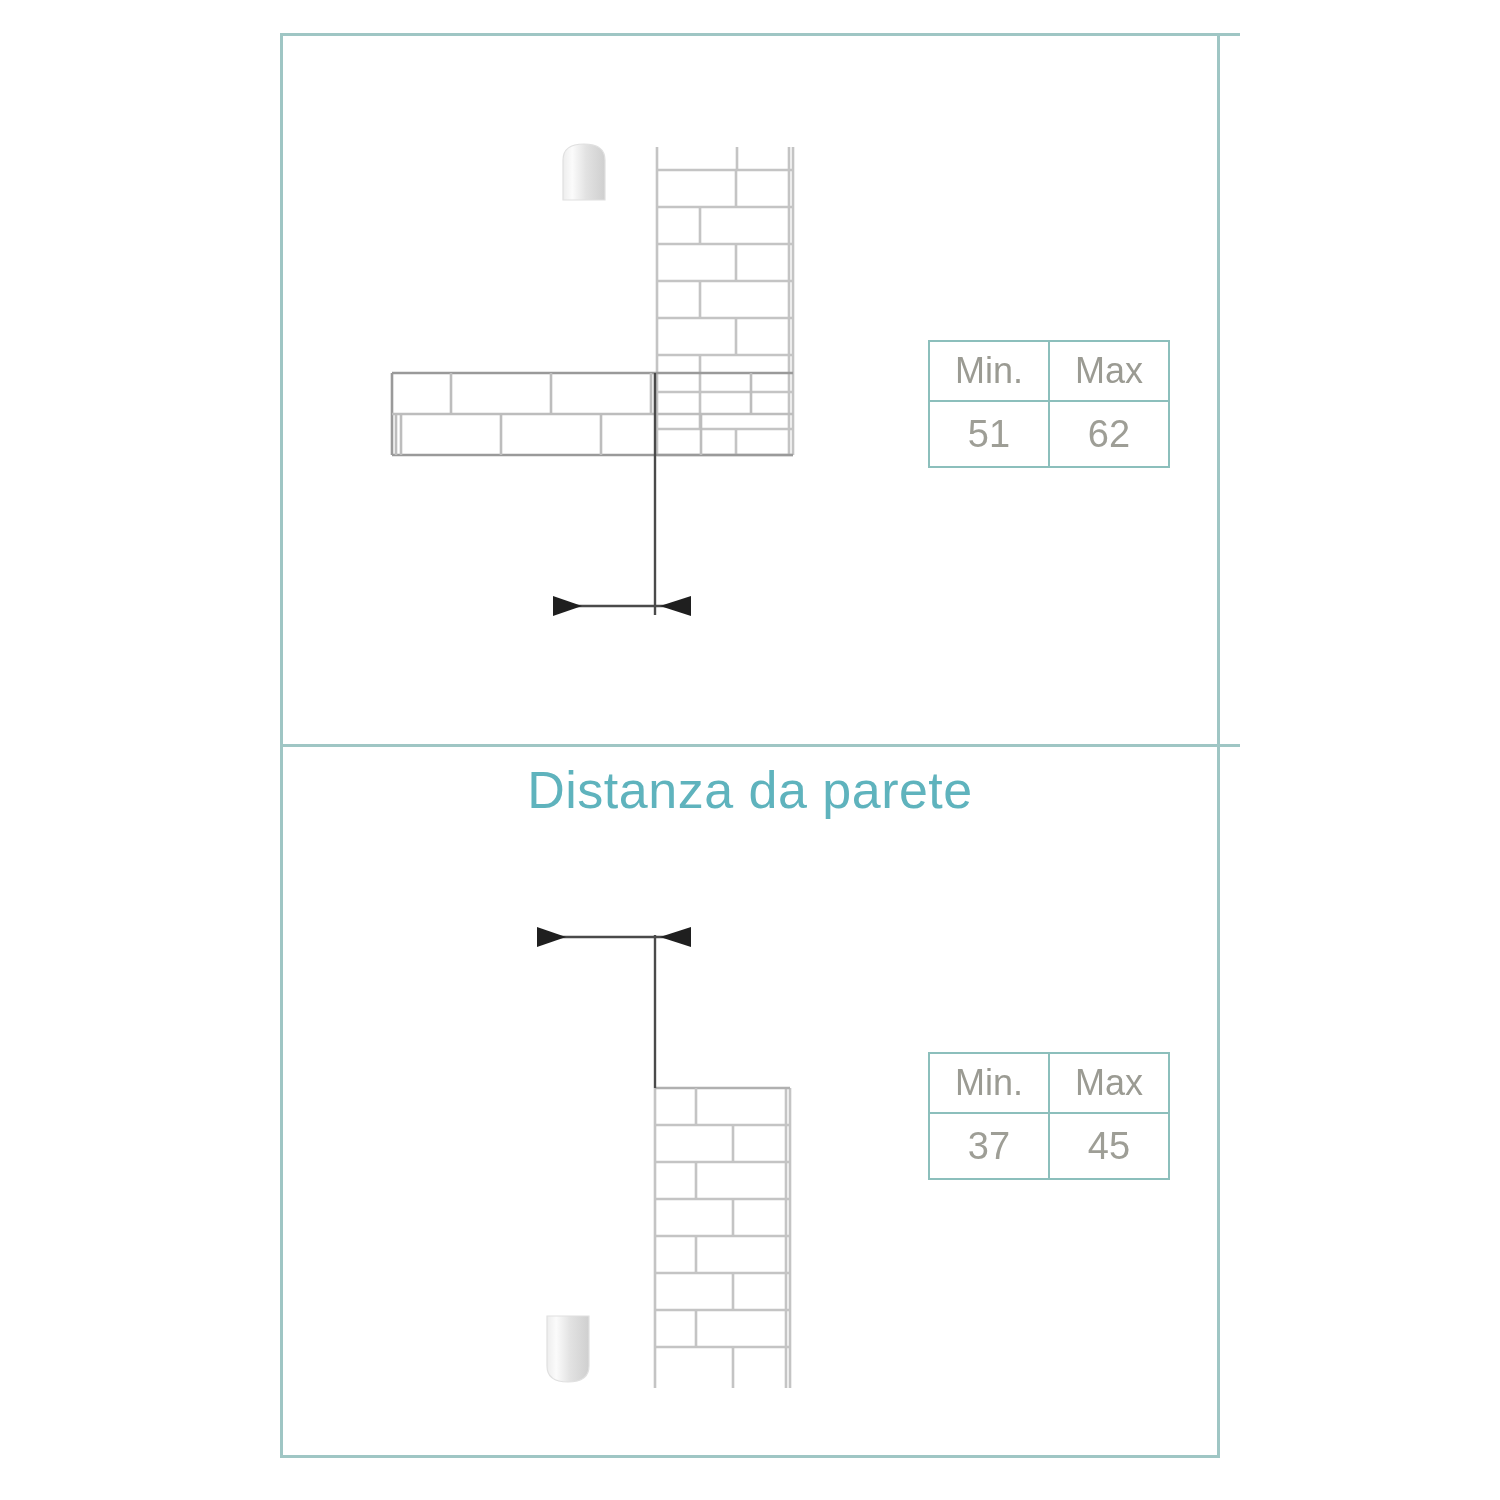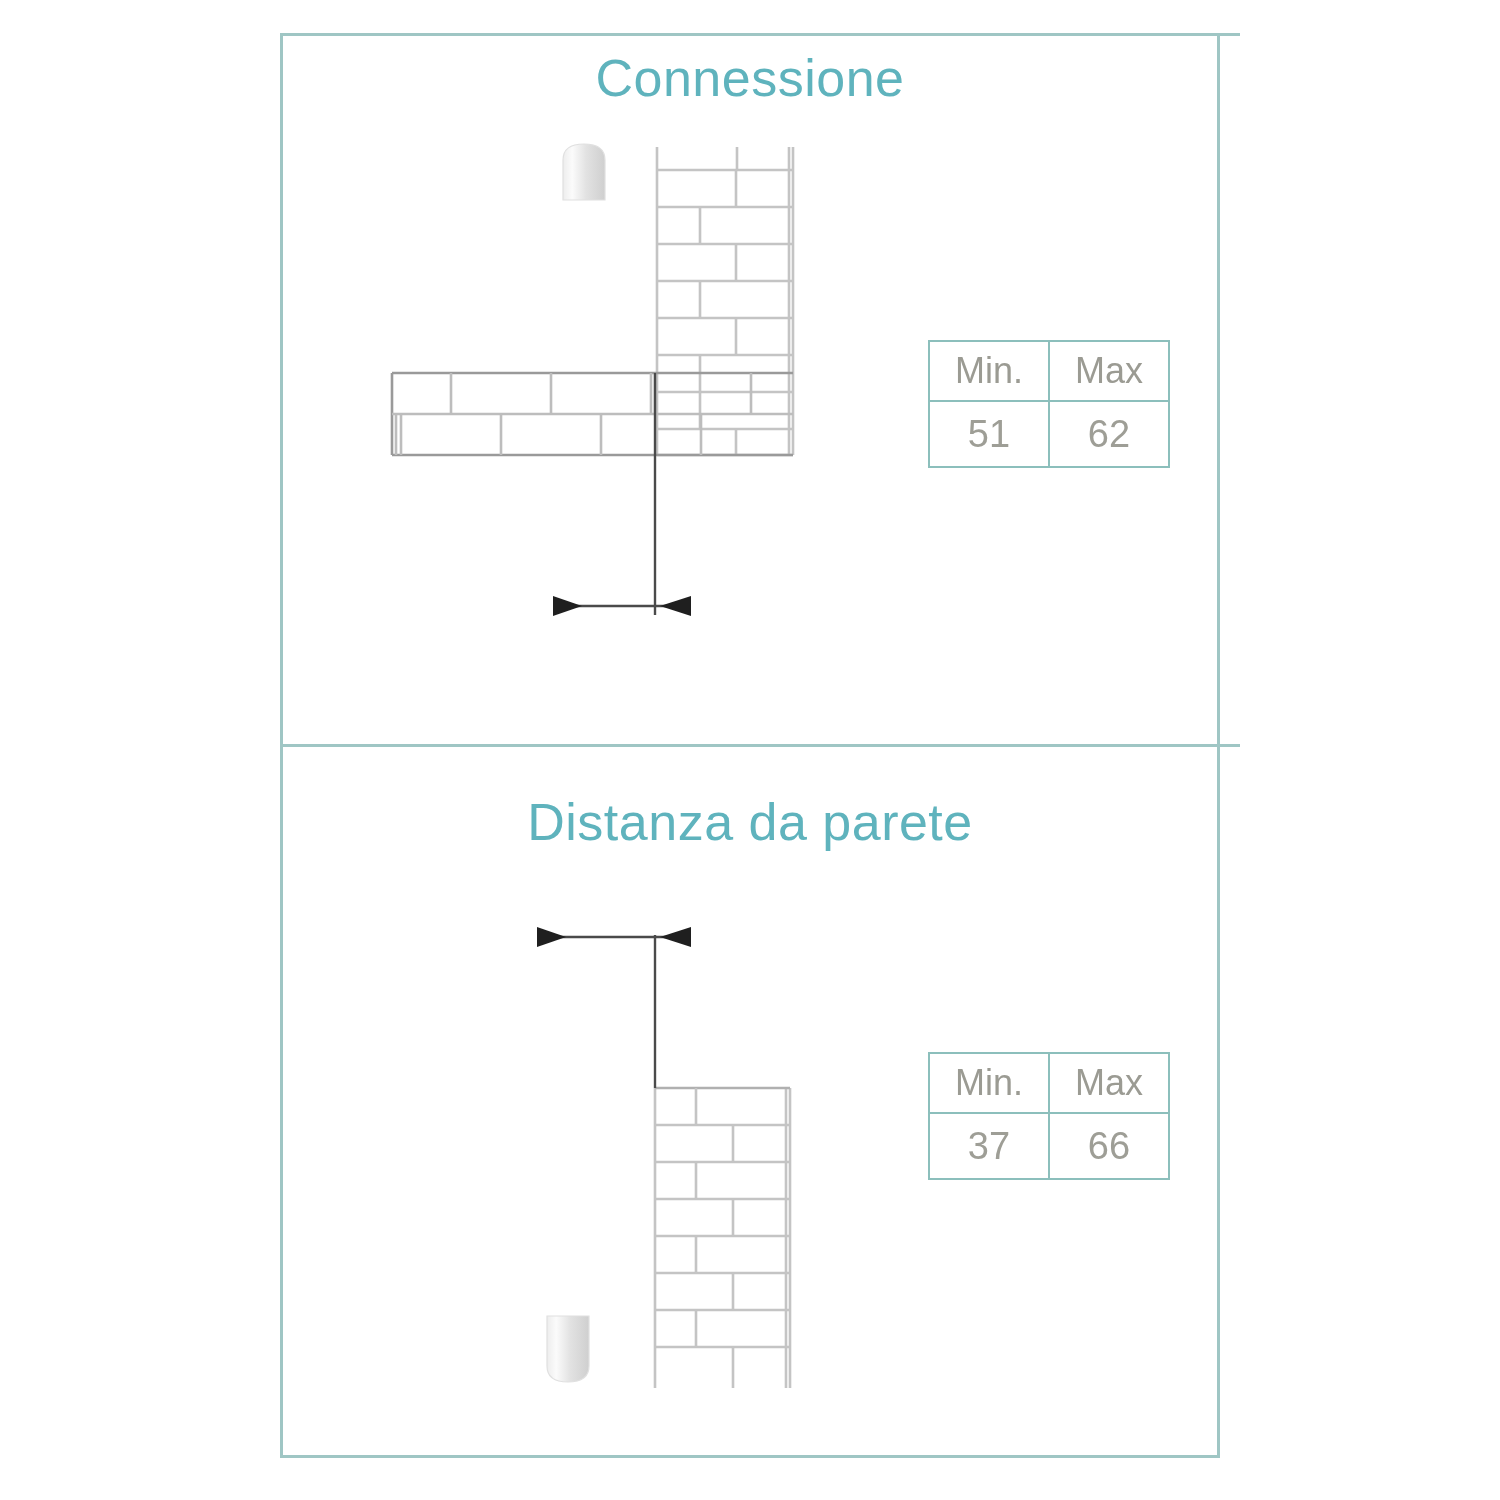--- a/index.html
+++ b/index.html
@@ -49,21 +49,21 @@
     left: 280px;
     width: 940px;
     text-align: center;
     color: #5fb3bd;
     font-size: 52px;
     font-weight: 400;
     letter-spacing: 0.5px;
     white-space: nowrap;
   }
   #title-top { top: 48px; }
-  #title-bottom { top: 792px; }
+  #title-bottom { top: 760px; }
 
   
   .meas-table {
     position: absolute;
     border-collapse: collapse;
     background: #ffffff;
   }
   .meas-table td {
     border: 2px solid #8cbfbc;
     width: 116px;
@@ -90,21 +90,20 @@
 </style>
 </head>
 <body>
 
 <div id="root">
 
   <div class="frame"></div>
   <div class="frame-overhang"></div>
   <div class="divider"></div>
 
-  <div class="panel-title" id="title-top">Connessione</div>
 
   <div class="panel-title" id="title-bottom">Distanza da parete</div>
 
   <table class="meas-table" id="table-top">
     <tbody>
         <tr>
       <td class="head">Min.</td>
       <td class="head">Max</td>
     </tr>
     <tr>
@@ -115,21 +114,21 @@
     </table>
 
   <table class="meas-table" id="table-bottom">
     <tbody>
         <tr>
       <td class="head">Min.</td>
       <td class="head">Max</td>
     </tr>
     <tr>
       <td class="val">37</td>
-      <td class="val">66</td>
+      <td class="val">45</td>
     </tr>
   </tbody>
     </table>
 
   <svg class="draw" viewBox="0 0 1500 1500">
     <defs>
       <linearGradient id="fixtureGrad" x1="0" y1="0" x2="1" y2="0">
         <stop offset="0%" stop-color="#ededed"></stop>
         <stop offset="22%" stop-color="#fbfbfb"></stop>
         <stop offset="55%" stop-color="#e2e2e2"></stop>

